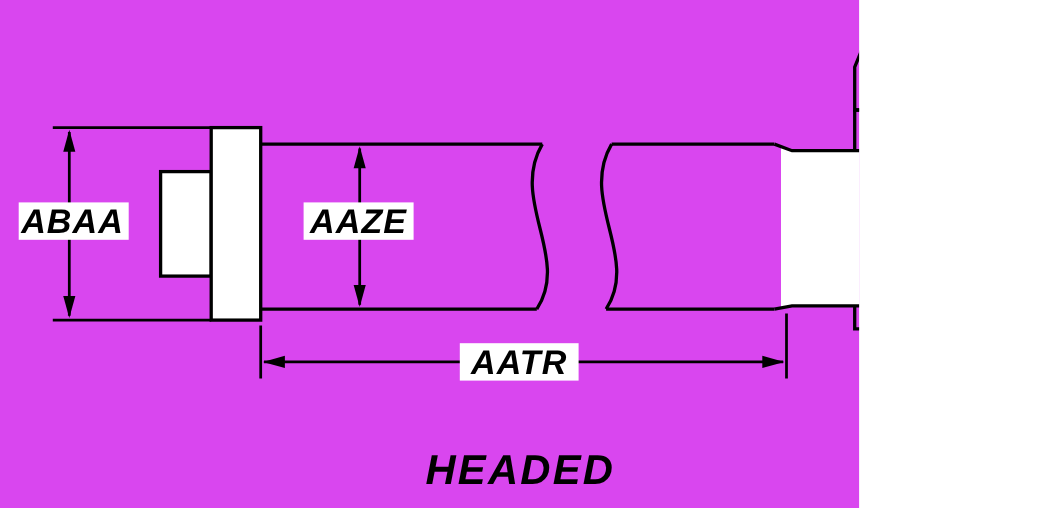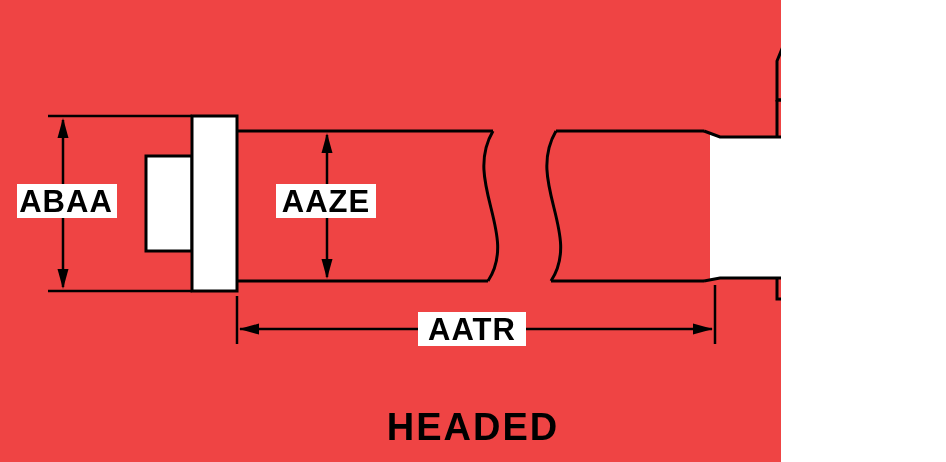--- a/index.html
+++ b/index.html
@@ -4,22 +4,23 @@
 <style>
   html, body {
     margin: 0;
     padding: 0;
     background: #ffffff;
   }
   .diagram-wrap {
     position: relative;
     width: 781px;
     height: 462px;
-    background: #ef4444;
+    background: #d946ef;
     overflow: hidden;
+    font-style: italic;
   }
   svg { display: block; }
   .part-line {
     stroke: #000000;
     stroke-width: 3;
     fill: none;
     stroke-linejoin: miter;
     stroke-linecap: butt;
   }
   .part-fill {

